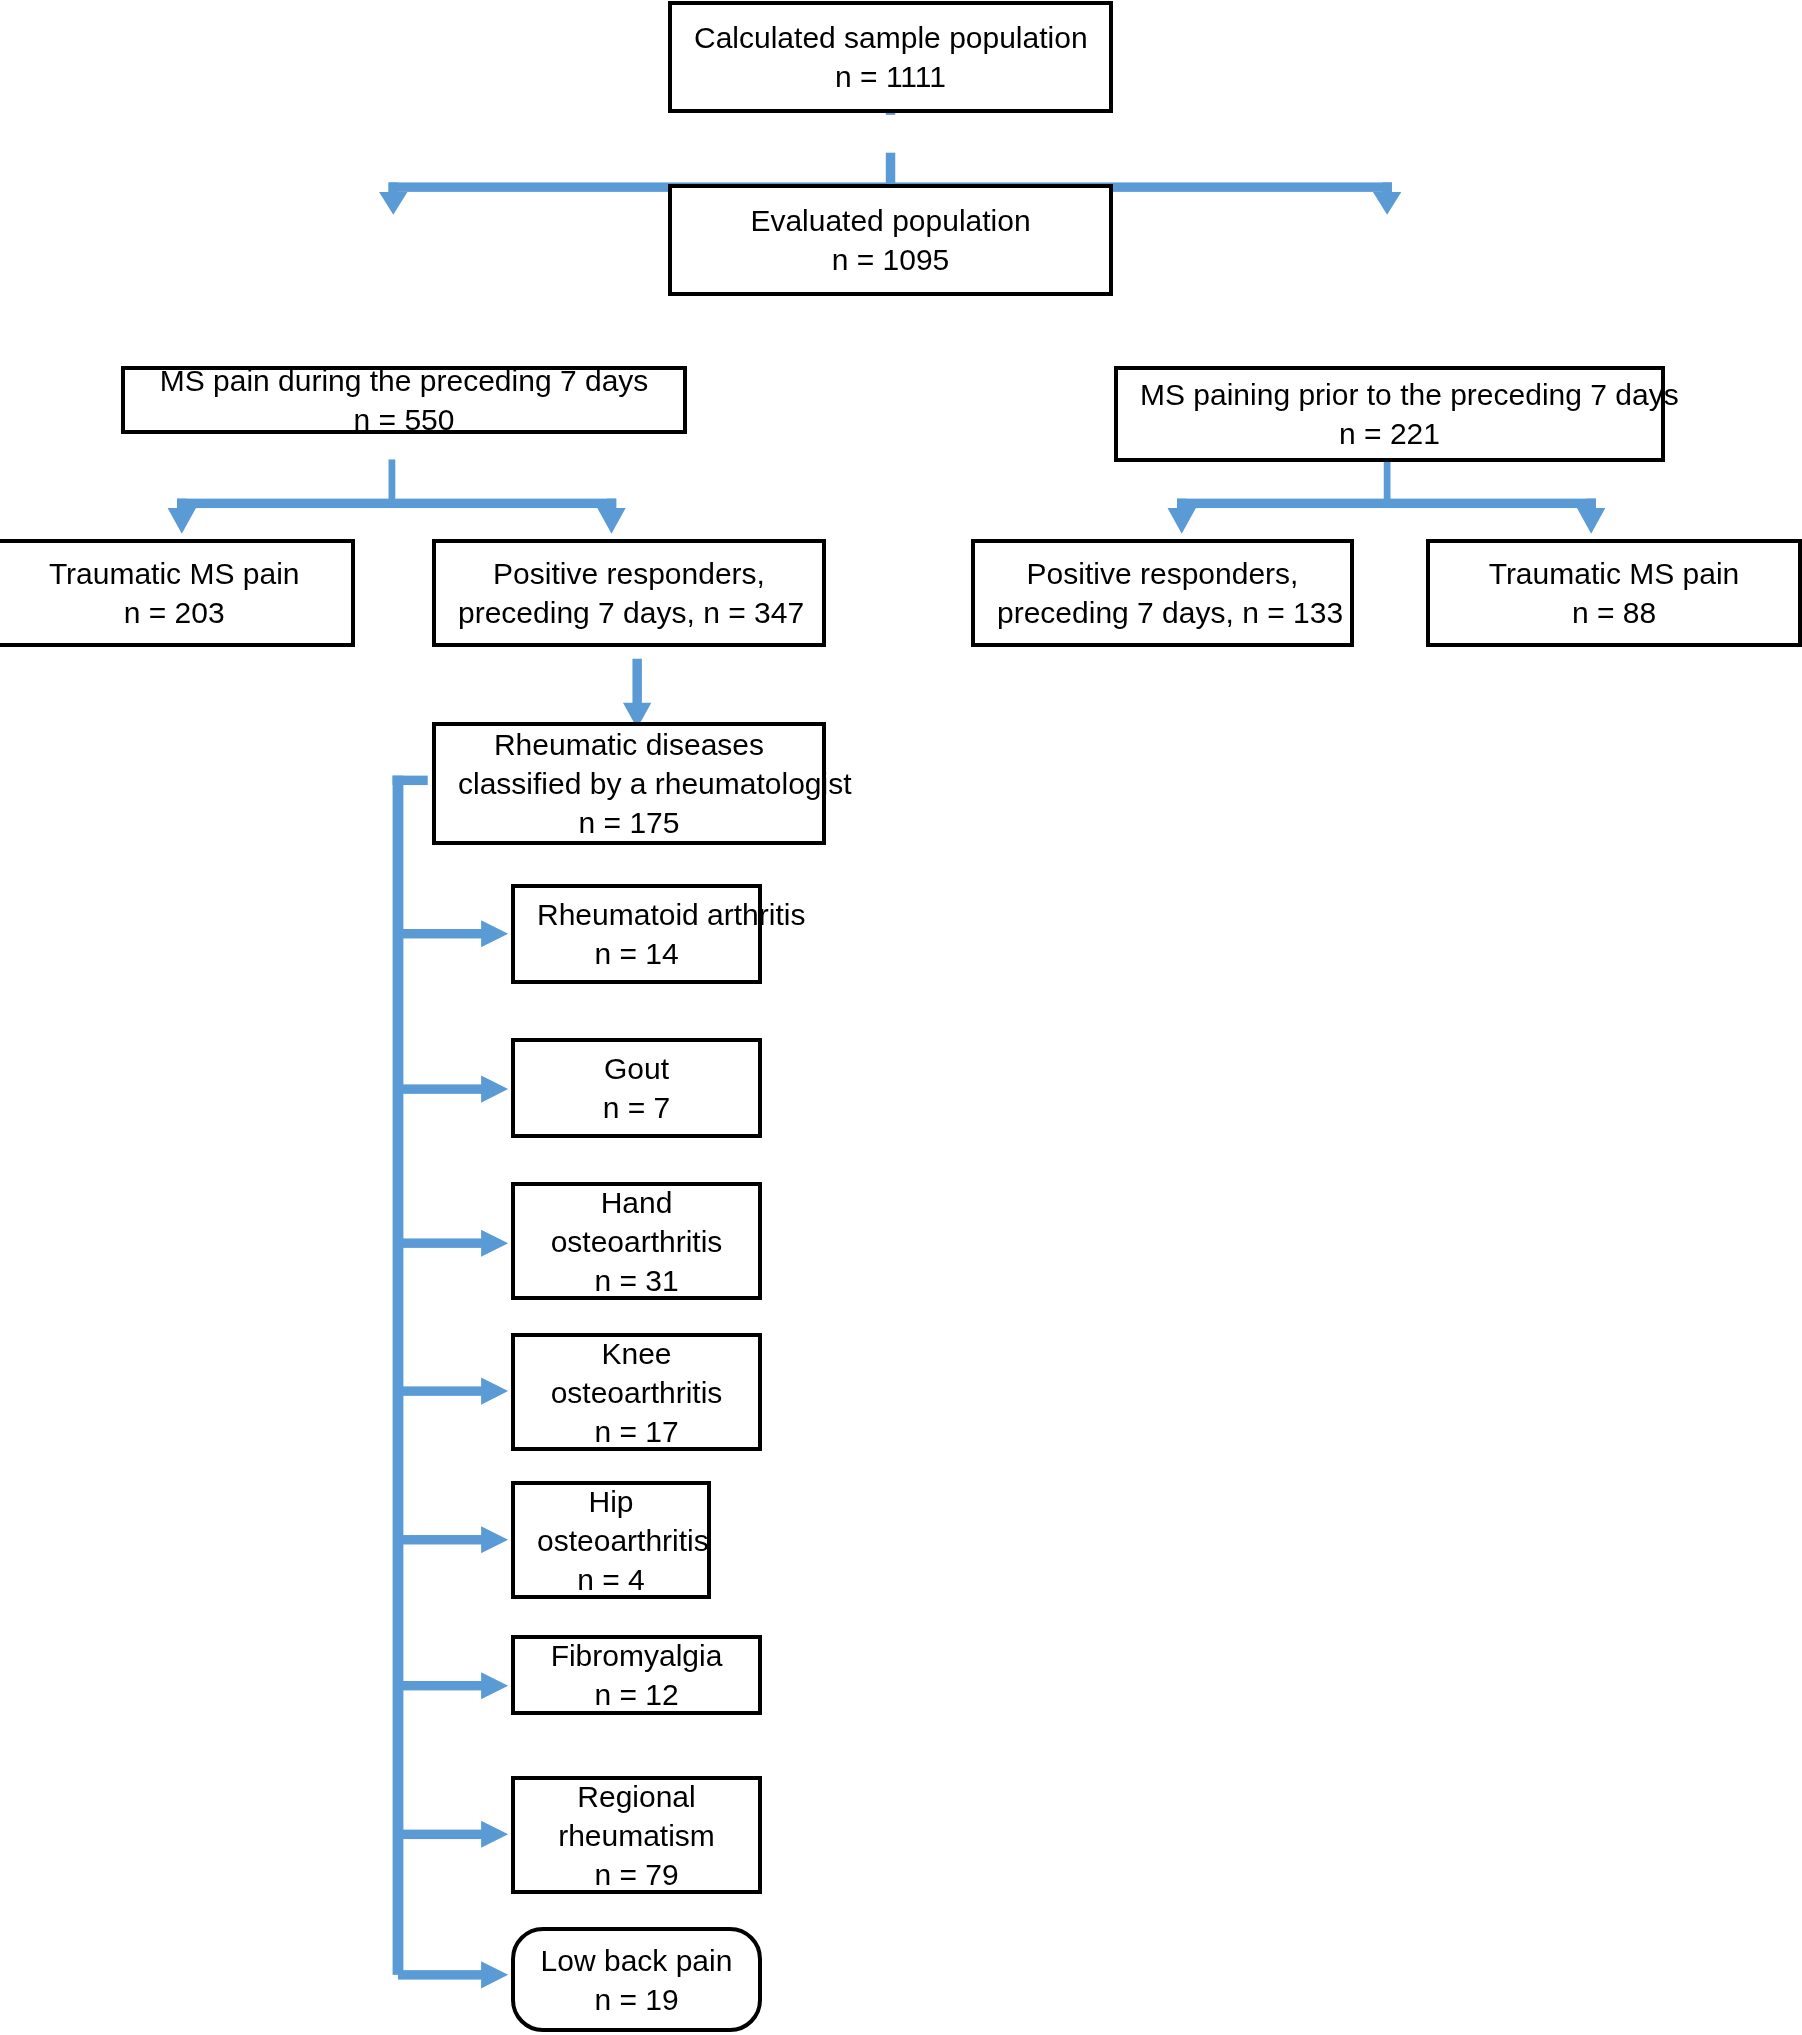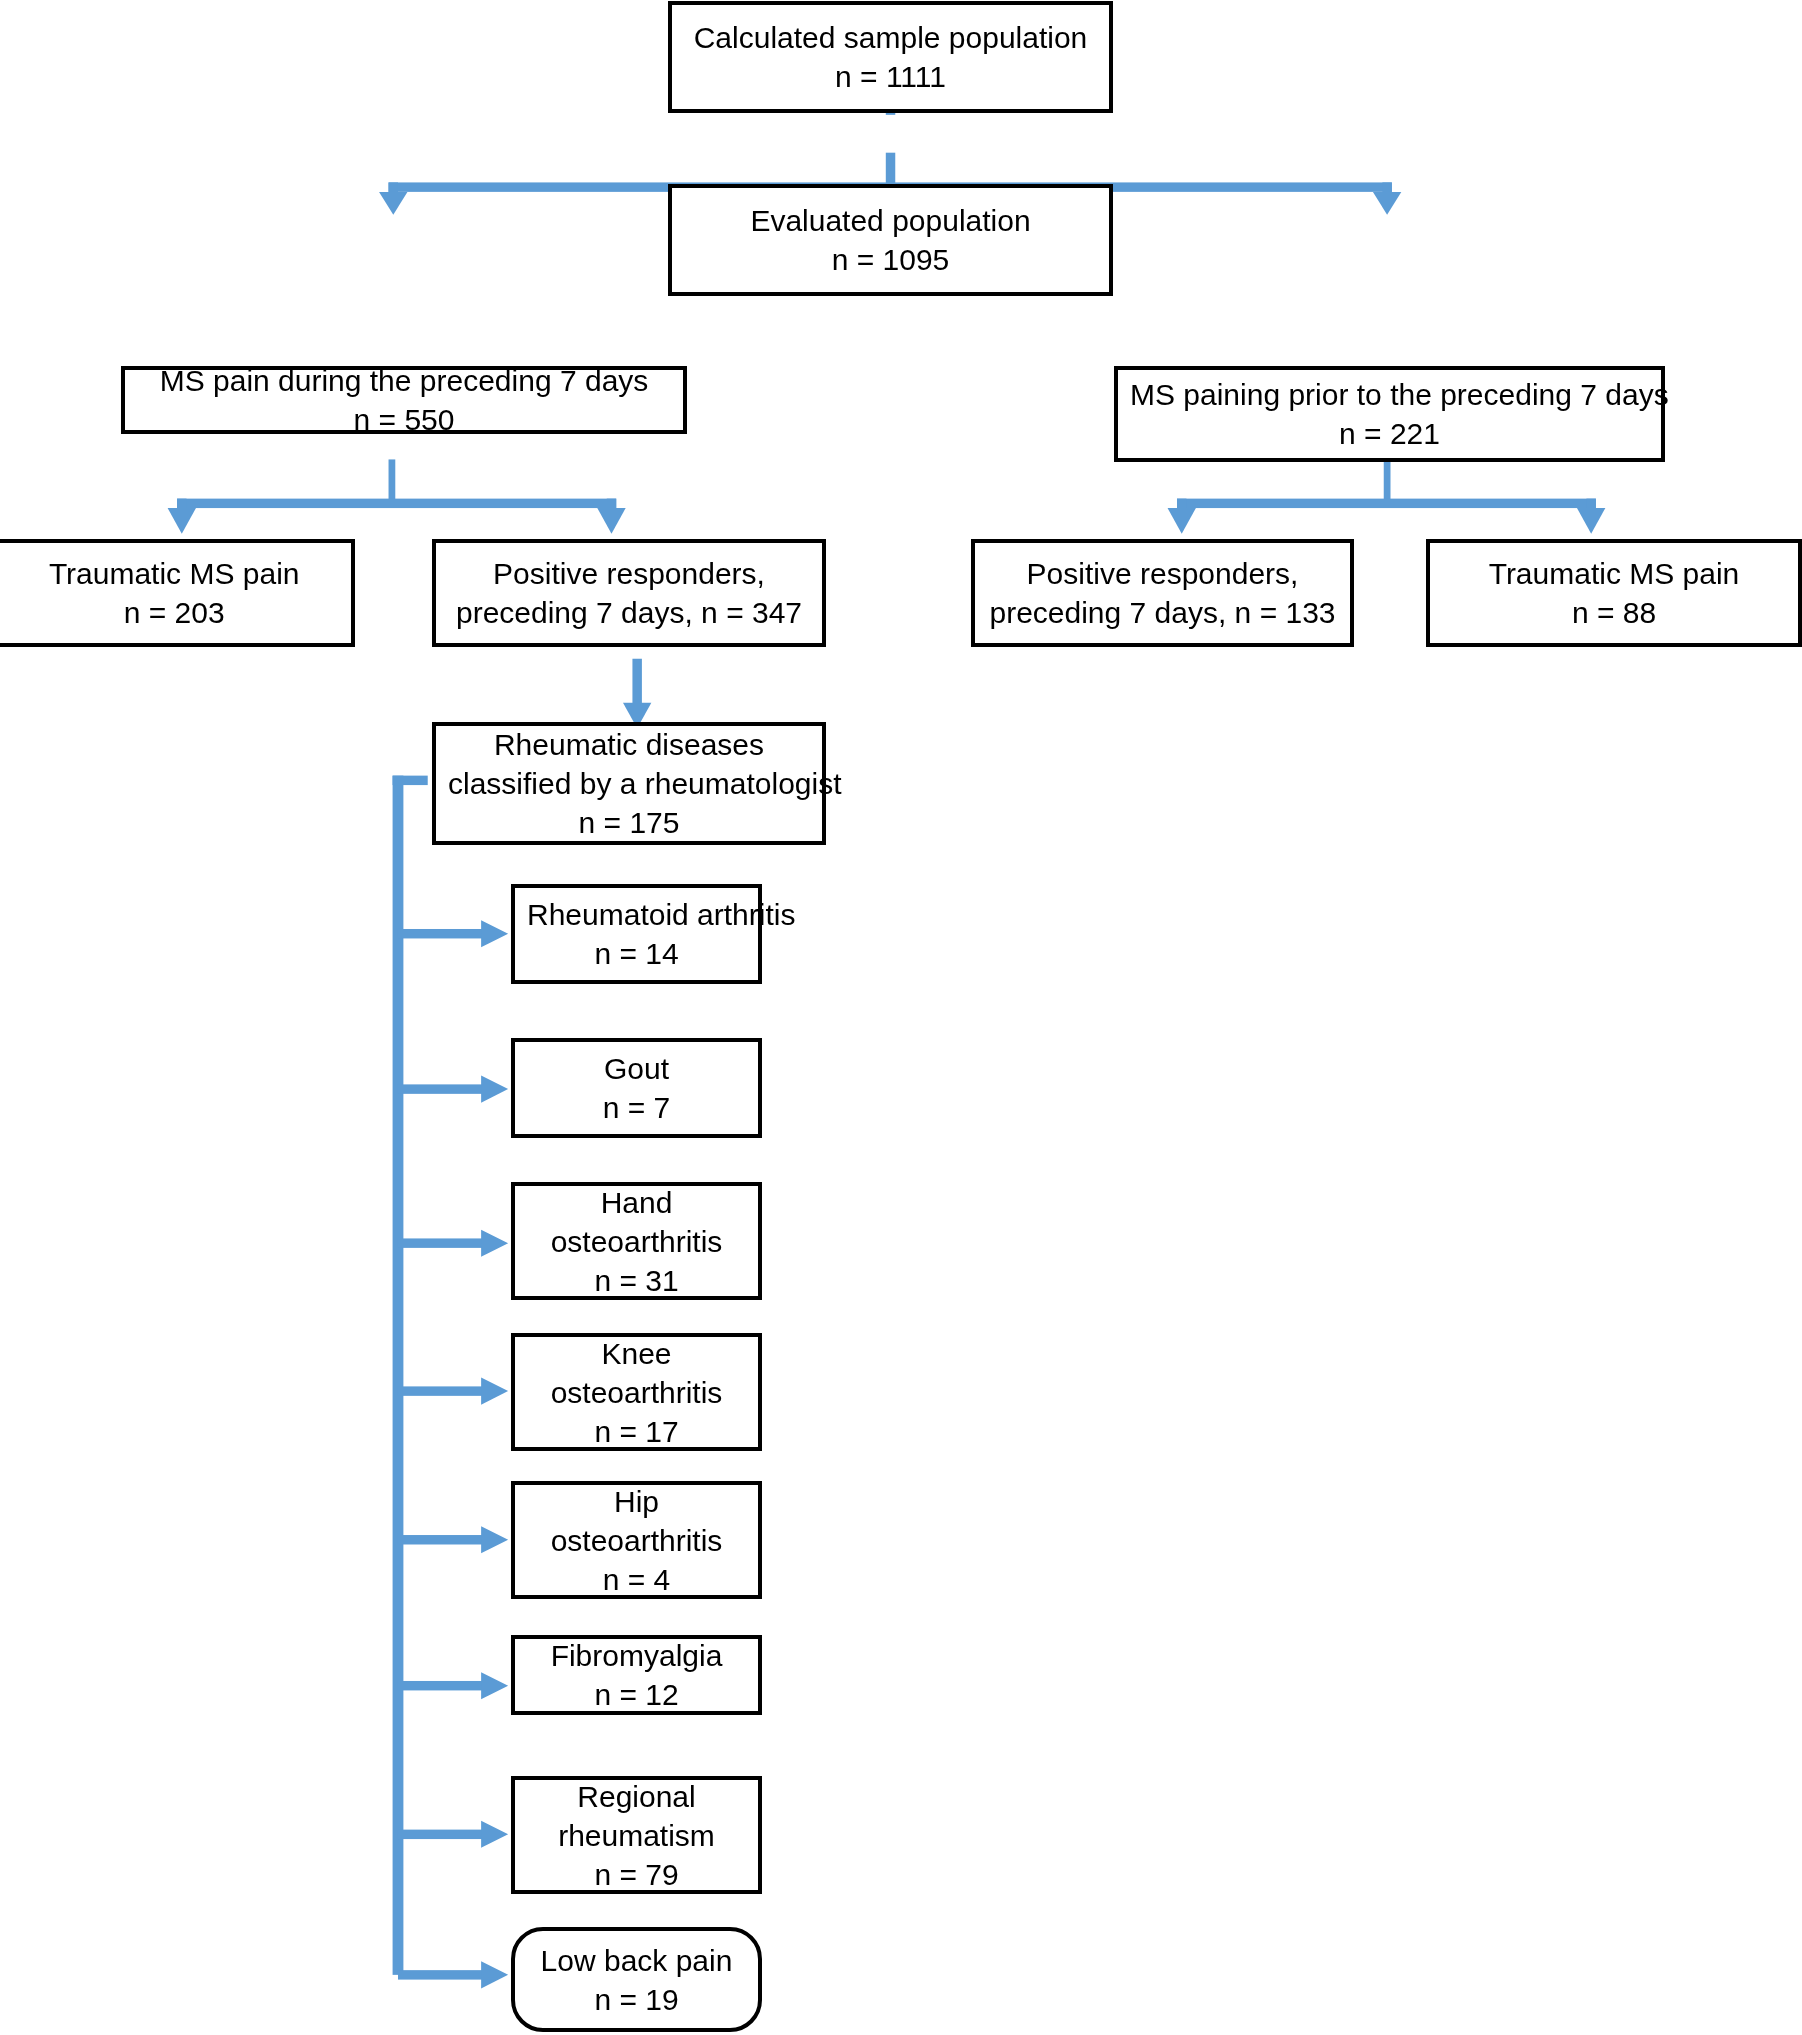--- a/index.html
+++ b/index.html
@@ -34,21 +34,21 @@
     border: 4.7px solid #000000;
     display: flex;
     align-items: center;
     justify-content: center;
     text-align: center;
     z-index: 5;
   }
   .node .lines {
     display: block;
     width: 100%;
-    padding: 0 12px;
+    padding: 0 22px;
     box-sizing: border-box;
   }
   .node .line {
     display: block;
     color: #000000;
     line-height: 1.30;
     white-space: nowrap;
   }
   
   .tier-1 .line { font-size: 30px; }
@@ -232,21 +232,21 @@
   </div>
 
   <div class="node tier-6" style="left:511px; top:1333px; width:251px; height:118px;">
     <span class="lines">
       <span class="line">Knee</span>
       <span class="line">osteoarthritis</span>
       <span class="line">n = 17</span>
     </span>
   </div>
 
-  <div class="node tier-6" style="left:511px; top:1481px; width:251px; height:118px;">
+  <div class="node tier-6" style="left:511px; top:1481px; width:200px; height:118px;">
     <span class="lines">
       <span class="line">Hip</span>
       <span class="line">osteoarthritis</span>
       <span class="line">n = 4</span>
     </span>
   </div>
 
   <div class="node tier-6" style="left:511px; top:1635px; width:251px; height:80px;">
     <span class="lines">
       <span class="line">Fibromyalgia</span>

